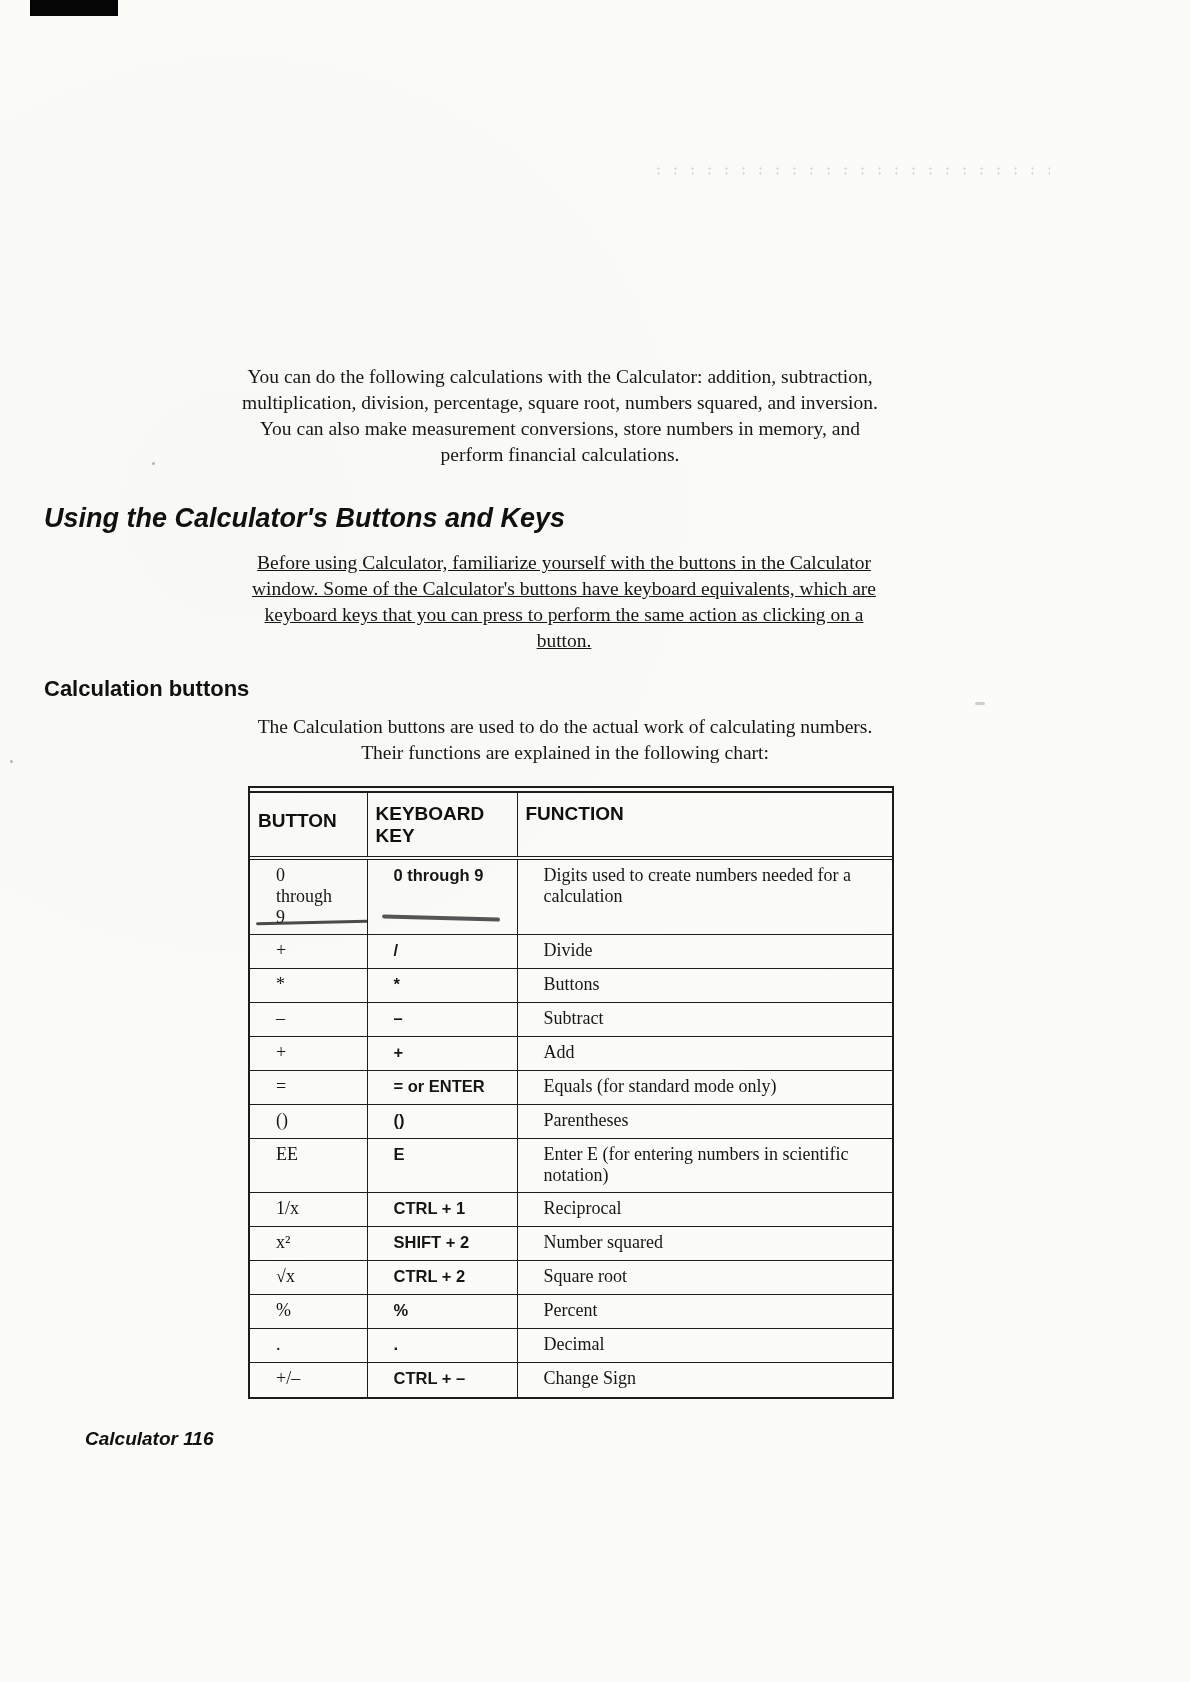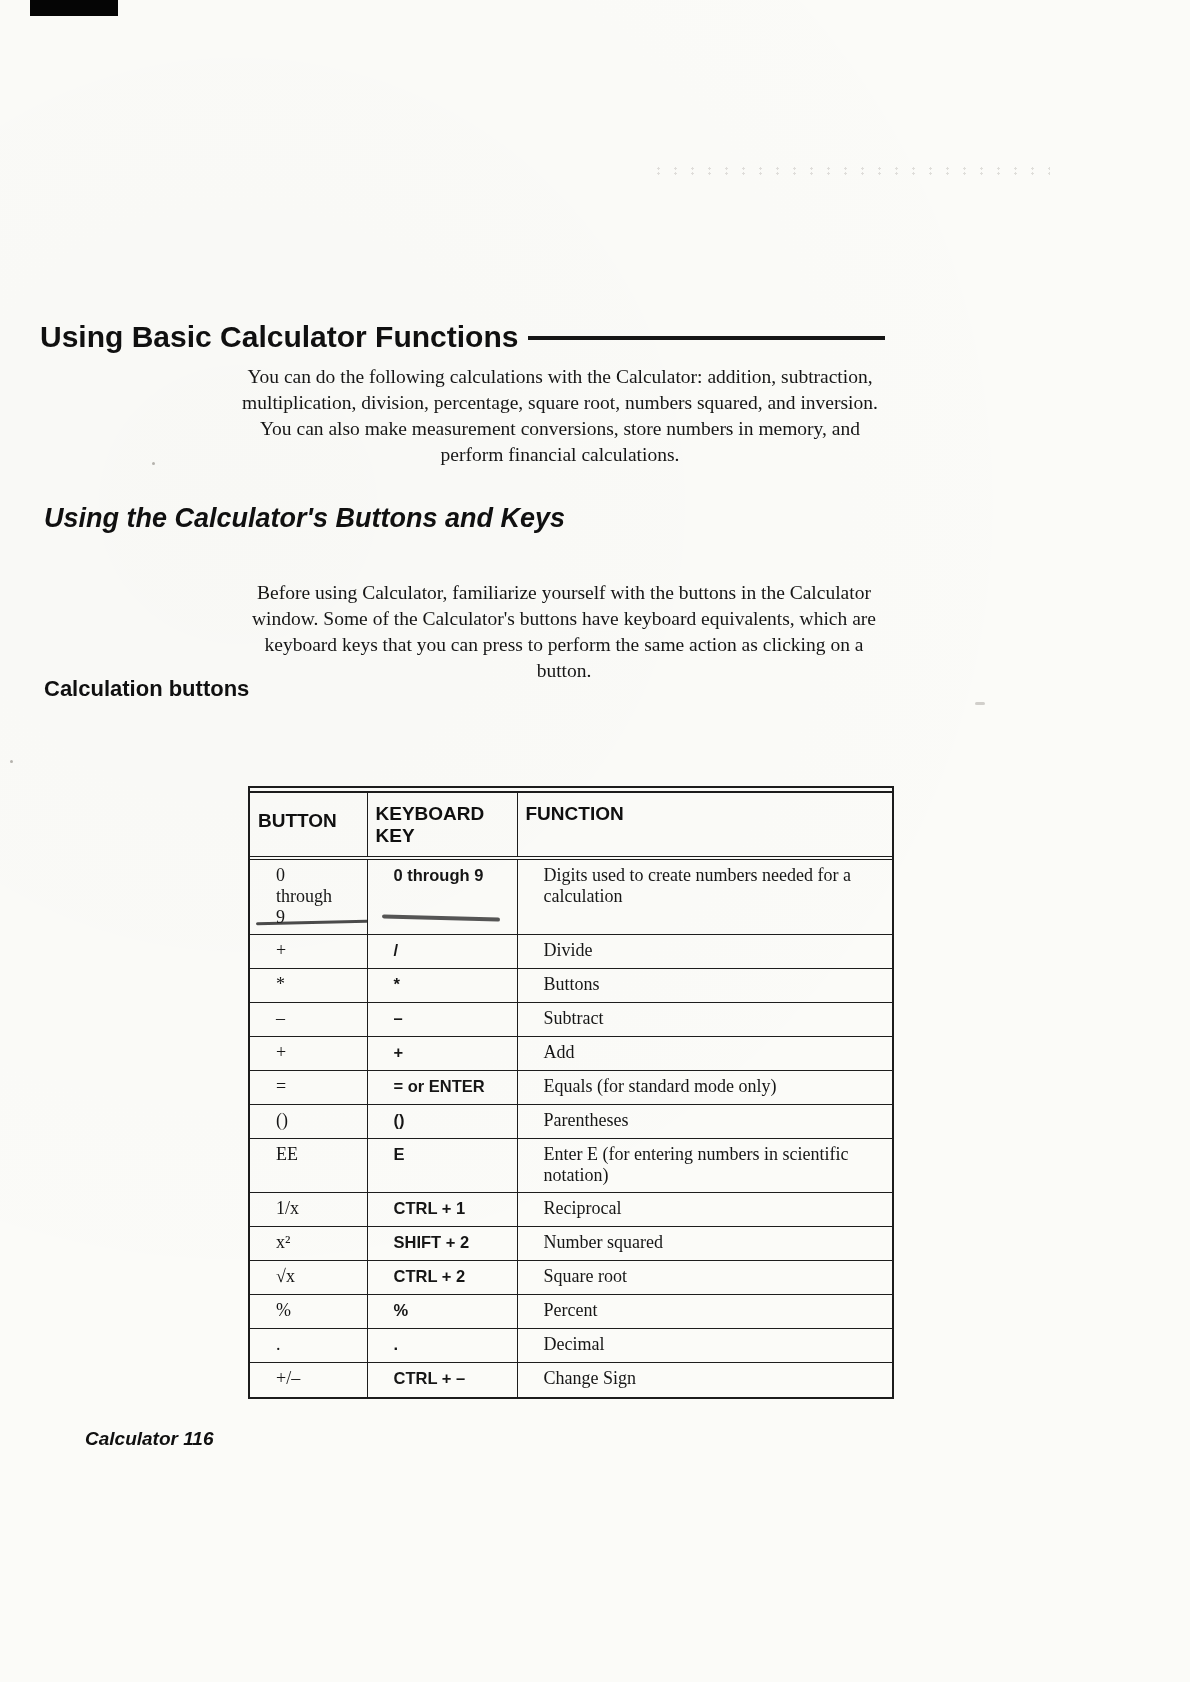--- a/index.html
+++ b/index.html
@@ -61,21 +61,21 @@
     position: absolute; left: 44px; top: 676px; margin: 0;
     font-family: "Liberation Sans", sans-serif;
     font-weight: bold; font-size: 22px; color: #101010;
   }
 
   .para {
     position: absolute; margin: 0;
     font-size: 19.5px; line-height: 26px; color: #161616; text-align: center;
   }
   .para.intro { left: 240px; top: 364px; width: 640px; }
-  .para.p2    { left: 240px; top: 580px; width: 648px; }
+  .para.p2    { left: 240px; top: 550px; width: 648px; text-decoration: underline; }
   .para.p3    { left: 245px; top: 714px; width: 640px; }
 
   
   .table-wrap {
     position: absolute; left: 248px; top: 786px; width: 646px;
     border: 2px solid #1c1c1c;
   }
   table {
     width: 100%;
     border-collapse: collapse;
@@ -125,31 +125,28 @@
 <div class="page">
 
   <div class="corner-black"></div>
   <div class="noise-strip"></div>
   <div class="speck a"></div>
   <div class="speck b"></div>
   <div class="speck c"></div>
   <div class="smudge s1"></div>
   <div class="smudge s2"></div>
 
-  <div class="h1-row">
-    <h1>Using Basic Calculator Functions</h1>
-    <div class="h1-rule"></div>
-  </div>
 
   <p class="para intro">You can do the following calculations with the Calculator: addition, subtraction, multiplication, division, percentage, square root, numbers squared, and inversion. You can also make measurement conversions, store numbers in memory, and perform financial calculations.</p>
 
   <h2 class="section">Using the Calculator's Buttons and Keys</h2>
   <p class="para p2">Before using Calculator, familiarize yourself with the buttons in the Calculator window. Some of the Calculator's buttons have keyboard equivalents, which are keyboard keys that you can press to perform the same action as clicking on a button.</p>
 
   <h3 class="section">Calculation buttons</h3>
+  <p class="para p3">The Calculation buttons are used to do the actual work of calculating numbers. Their functions are explained in the following chart:</p>
 
   <div class="table-wrap">
     <table>
       <colgroup>
           <col class="c1">
           <col class="c2">
           <col class="c3">
         </colgroup>
       <thead>
         <tr>

